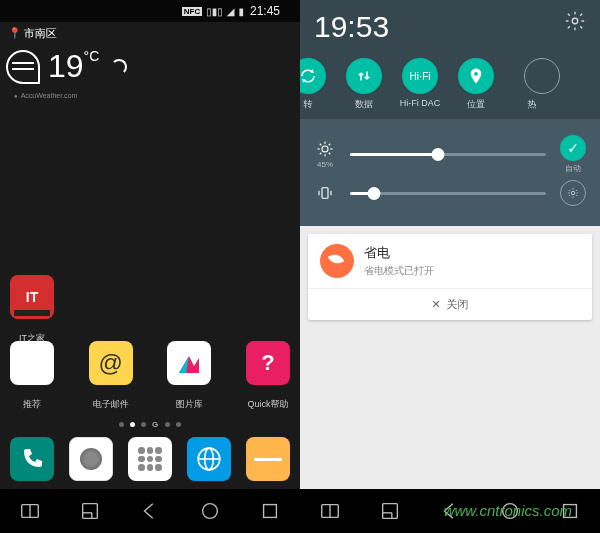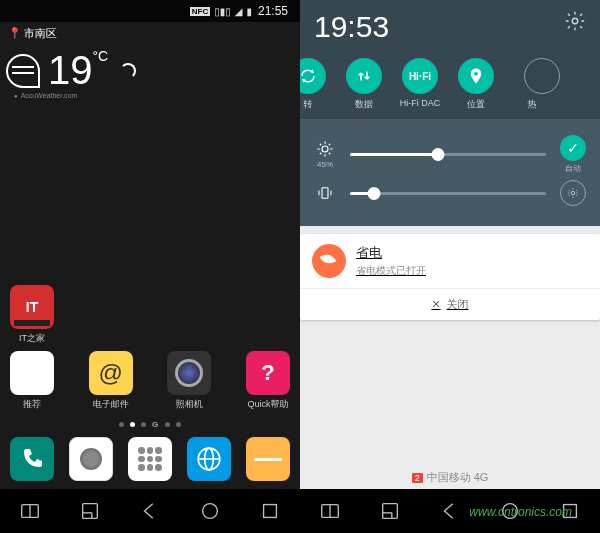--- a/index.html
+++ b/index.html
@@ -3,40 +3,40 @@
 <meta charset="utf-8">
 <style>
 * { margin:0; padding:0; box-sizing:border-box; font-family:Arial,"Microsoft YaHei",sans-serif; }
 body { width:600px; height:533px; background:#fff; position:relative; overflow:hidden; }
 .phone { position:absolute; top:0; width:300px; height:533px; overflow:hidden; }
 .left { left:0; }
 .right { left:300px; }
 
 
 .home-bg { width:100%; height:100%; background:#1a1a1a; background-image:radial-gradient(#2b2b2b 0.5px, transparent 0.5px); background-size:6px 6px; position:relative; }
-.status-bar-l { position:absolute; top:0; left:0; right:0; height:22px; display:flex; align-items:center; justify-content:flex-end; padding:0 12px; background:rgba(0,0,0,0.7); }
+.status-bar-l { position:absolute; top:0; left:0; right:0; height:22px; display:flex; align-items:center; justify-content:flex-end; padding:0 20px; background:rgba(0,0,0,0.7); }
 .status-ico { color:#ddd; font-size:10px; margin:0 2px; }
 .status-ico.box { background:#ddd; color:#000; padding:0 2px; font-weight:bold; font-size:8px; }
 .clock-l { color:#eee; font-size:12px; margin-left:4px; }
 .loc-row { position:absolute; top:26px; left:8px; color:#fff; font-size:11px; display:flex; align-items:center; gap:2px; }
 .weather { position:absolute; top:48px; left:6px; display:flex; align-items:center; gap:8px; color:#fff; }
 .w-icon { width:34px; height:34px; border:2.5px solid #fff; border-radius:50% 50% 0 50%; position:relative; }
 .w-icon::before,.w-icon::after { content:""; position:absolute; left:4px; right:4px; height:2px; background:#fff; }
 .w-icon::before { top:10px; } .w-icon::after { top:16px; }
-.w-temp { font-size:40px; font-weight:300; }
+.w-temp { font-size:32px; font-weight:300; }
 .w-unit { font-size:14px; vertical-align:top; }
 .w-ref { width:16px; height:16px; border:2px solid #fff; border-radius:50%; border-left-color:transparent; border-bottom-color:transparent; margin-left:4px; }
 .w-cred { position:absolute; top:92px; left:14px; font-size:7px; color:#888; }
 .w-cred::before { content:"●"; font-size:6px; margin-right:3px; }
 
 .icon-row { position:absolute; left:6px; right:6px; display:flex; justify-content:space-between; }
 .row-mid { bottom:188px; justify-content:flex-start; }
 .row-apps { bottom:122px; }
 .row-dock { bottom:52px; }
-.app { width:52px; display:flex; flex-direction:column; align-items:center; gap:3px; }
+.app { width:52px; display:flex; flex-direction:column; align-items:center; gap:13px; }
 .app-ic { width:44px; height:44px; border-radius:8px; display:flex; align-items:center; justify-content:center; font-size:20px; color:#fff; position:relative; }
 .app-lbl { font-size:9px; color:#ccc; text-align:center; white-space:nowrap; }
 .ic-it { background:#d32f2f; font-weight:bold; font-size:14px; }
 .ic-it::after { content:""; position:absolute; bottom:3px; left:4px; right:4px; height:6px; background:#222; }
 .ic-rec { background:#fff; display:grid; grid-template:1fr 1fr/1fr 1fr; padding:4px; gap:2px; }
 .ic-rec span { border-radius:3px; }
 .ic-mail { background:#ffd54f; color:#333; font-size:24px; }
 .ic-cam { background:#333; }
 .ic-cam::before { content:""; width:22px; height:22px; border:3px solid #aaa; border-radius:50%; display:block; background:radial-gradient(#5c6bc0,#222); }
 .ic-gal { background:#fff; }
@@ -79,46 +79,46 @@
 .sico { width:30px; text-align:center; color:#fff; font-size:14px; display:flex; flex-direction:column; align-items:center; }
 .sico .sub { font-size:8px; color:#b0bec5; margin-top:2px; }
 .strack { flex:1; height:3px; background:#78909c; border-radius:2px; position:relative; }
 .sfill { position:absolute; left:0; top:0; bottom:0; background:#fff; border-radius:2px; }
 .sknob { position:absolute; top:-5px; width:13px; height:13px; border-radius:50%; background:#fff; transform:translateX(-50%); }
 .send { width:34px; display:flex; align-items:center; justify-content:center; }
 .auto-chk { width:26px; height:26px; border-radius:50%; background:#00bfa5; color:#fff; display:flex; align-items:center; justify-content:center; font-size:14px; }
 .send .sub2 { font-size:8px; color:#b0bec5; }
 .send-wrap { display:flex; flex-direction:column; align-items:center; gap:2px; }
 
-.notif { margin:8px 0; background:#fff; border-radius:2px; box-shadow:0 1px 3px rgba(0,0,0,0.2);text-decoration:underline; }
+.notif { margin:8px 8px; background:#fff; border-radius:2px; box-shadow:0 1px 3px rgba(0,0,0,0.2); }
 .notif-body { display:flex; align-items:center; gap:10px; padding:10px 12px; }
 .notif-ic { width:34px; height:34px; border-radius:50%; background:#ff7043; position:relative; }
 .notif-ic::before { content:""; position:absolute; left:9px; top:10px; width:14px; height:10px; background:#fff; border-radius:0 14px 0 14px; transform:rotate(-20deg); }
 .notif-txt .t { font-size:13px; color:#222; }
 .notif-txt .s { font-size:10px; color:#888; margin-top:2px; }
 .notif-close { border-top:1px solid #eee; text-align:center; padding:8px; font-size:11px; color:#666; display:flex; align-items:center; justify-content:center; gap:6px; }
 
 .carrier { position:absolute; bottom:48px; left:0; right:0; text-align:center; font-size:11px; color:#888; }
 .sim-badge { display:inline-block; background:#f44336; color:#fff; font-size:9px; padding:0 3px; margin-right:4px; border-radius:1px; }
 
 .navbar-r { position:absolute; bottom:0; left:0; right:0; height:44px; background:#000; display:flex; justify-content:space-around; align-items:center; }
 
-.watermark { position:absolute; right:28px; bottom:14px; font-size:12px; color:#4caf50; font-family:Arial; letter-spacing:0; font-style:italic; pointer-events:none; }
+.watermark { position:absolute; right:28px; bottom:14px; font-size:15px; color:#4caf50; font-family:Arial; letter-spacing:0; font-style:italic; pointer-events:none; }
 </style>
 </head>
 <body>
 
 <div class="phone left">
   <div class="home-bg">
     <div class="status-bar-l">
       <span class="status-ico box">NFC</span>
       <span class="status-ico">▯▮▯</span>
       <span class="status-ico">◢</span>
       <span class="status-ico">▮</span>
-      <span class="clock-l">21:55</span>
+      <span class="clock-l">21:45</span>
     </div>
     <div class="loc-row">
       <span>📍</span>
       <span>市南区</span>
     </div>
     <div class="weather">
       <div class="w-icon"></div>
       <div>
         <span class="w-temp">19</span><span class="w-unit">°C</span>
       </div>
@@ -141,22 +141,27 @@
             <span style="background:#9c27b0"></span>
             <span style="background:#4caf50"></span>
           </div>
         <div class="app-lbl">推荐</div>
       </div>
       <div class="app">
         <div class="app-ic ic-mail">@</div>
         <div class="app-lbl">电子邮件</div>
       </div>
       <div class="app">
-        <div class="app-ic ic-cam"></div>
-        <div class="app-lbl">照相机</div>
+        <div class="app-ic ic-gal">
+            <svg viewBox="0 0 30 30">
+              <polygon points="5,25 15,8 20,18 25,10 25,25" fill="#e91e63"></polygon>
+              <polygon points="5,25 15,8 12,25" fill="#00bcd4"></polygon>
+            </svg>
+          </div>
+        <div class="app-lbl">图片库</div>
       </div>
       <div class="app">
         <div class="app-ic ic-q">?</div>
         <div class="app-lbl">Quick帮助</div>
       </div>
     </div>
 
     <div class="page-dots">
       <span class="dot"></span>
       <span class="dot on"></span>
@@ -268,21 +273,21 @@
           </div>
         <div class="tile">
             <div class="tile-ic">
               <svg viewBox="0 0 24 24">
                 <path d="M8 18V8M8 8l-3 3M8 8l3 3M16 6v10M16 16l-3-3M16 16l3-3" stroke="#fff" stroke-width="2" fill="none"></path>
               </svg>
             </div>
             <div class="tile-lbl">数据</div>
           </div>
         <div class="tile">
-            <div class="tile-ic" style="font-size:10px;font-weight:bold">Hi·Fi</div>
+            <div class="tile-ic" style="font-size:10px;font-weight:normal">Hi·Fi</div>
             <div class="tile-lbl">Hi-Fi DAC</div>
           </div>
         <div class="tile">
             <div class="tile-ic">
               <svg viewBox="0 0 24 24">
                 <path d="M12 2C8 2 5 5 5 9c0 5 7 13 7 13s7-8 7-13c0-4-3-7-7-7z" fill="#fff"></path>
                 <circle cx="12" cy="9" r="2.5" fill="#00bfa5"></circle>
               </svg>
             </div>
             <div class="tile-lbl">位置</div>
@@ -352,23 +357,20 @@
           <div class="t">省电</div>
           <div class="s">省电模式已打开</div>
         </div>
       </div>
       <div class="notif-close">
         <span>✕</span>
         <span>关闭</span>
       </div>
     </div>
 
-    <div class="carrier">
-      <span class="sim-badge">2</span><span>中国移动 4G</span>
-    </div>
 
     <div class="navbar-r">
       <div class="nav-btn">
           <svg viewBox="0 0 24 24">
             <rect x="3" y="5" width="18" height="14" rx="1"></rect>
             <line x1="12" y1="5" x2="12" y2="19"></line>
           </svg>
         </div>
       <div class="nav-btn">
           <svg viewBox="0 0 24 24">

